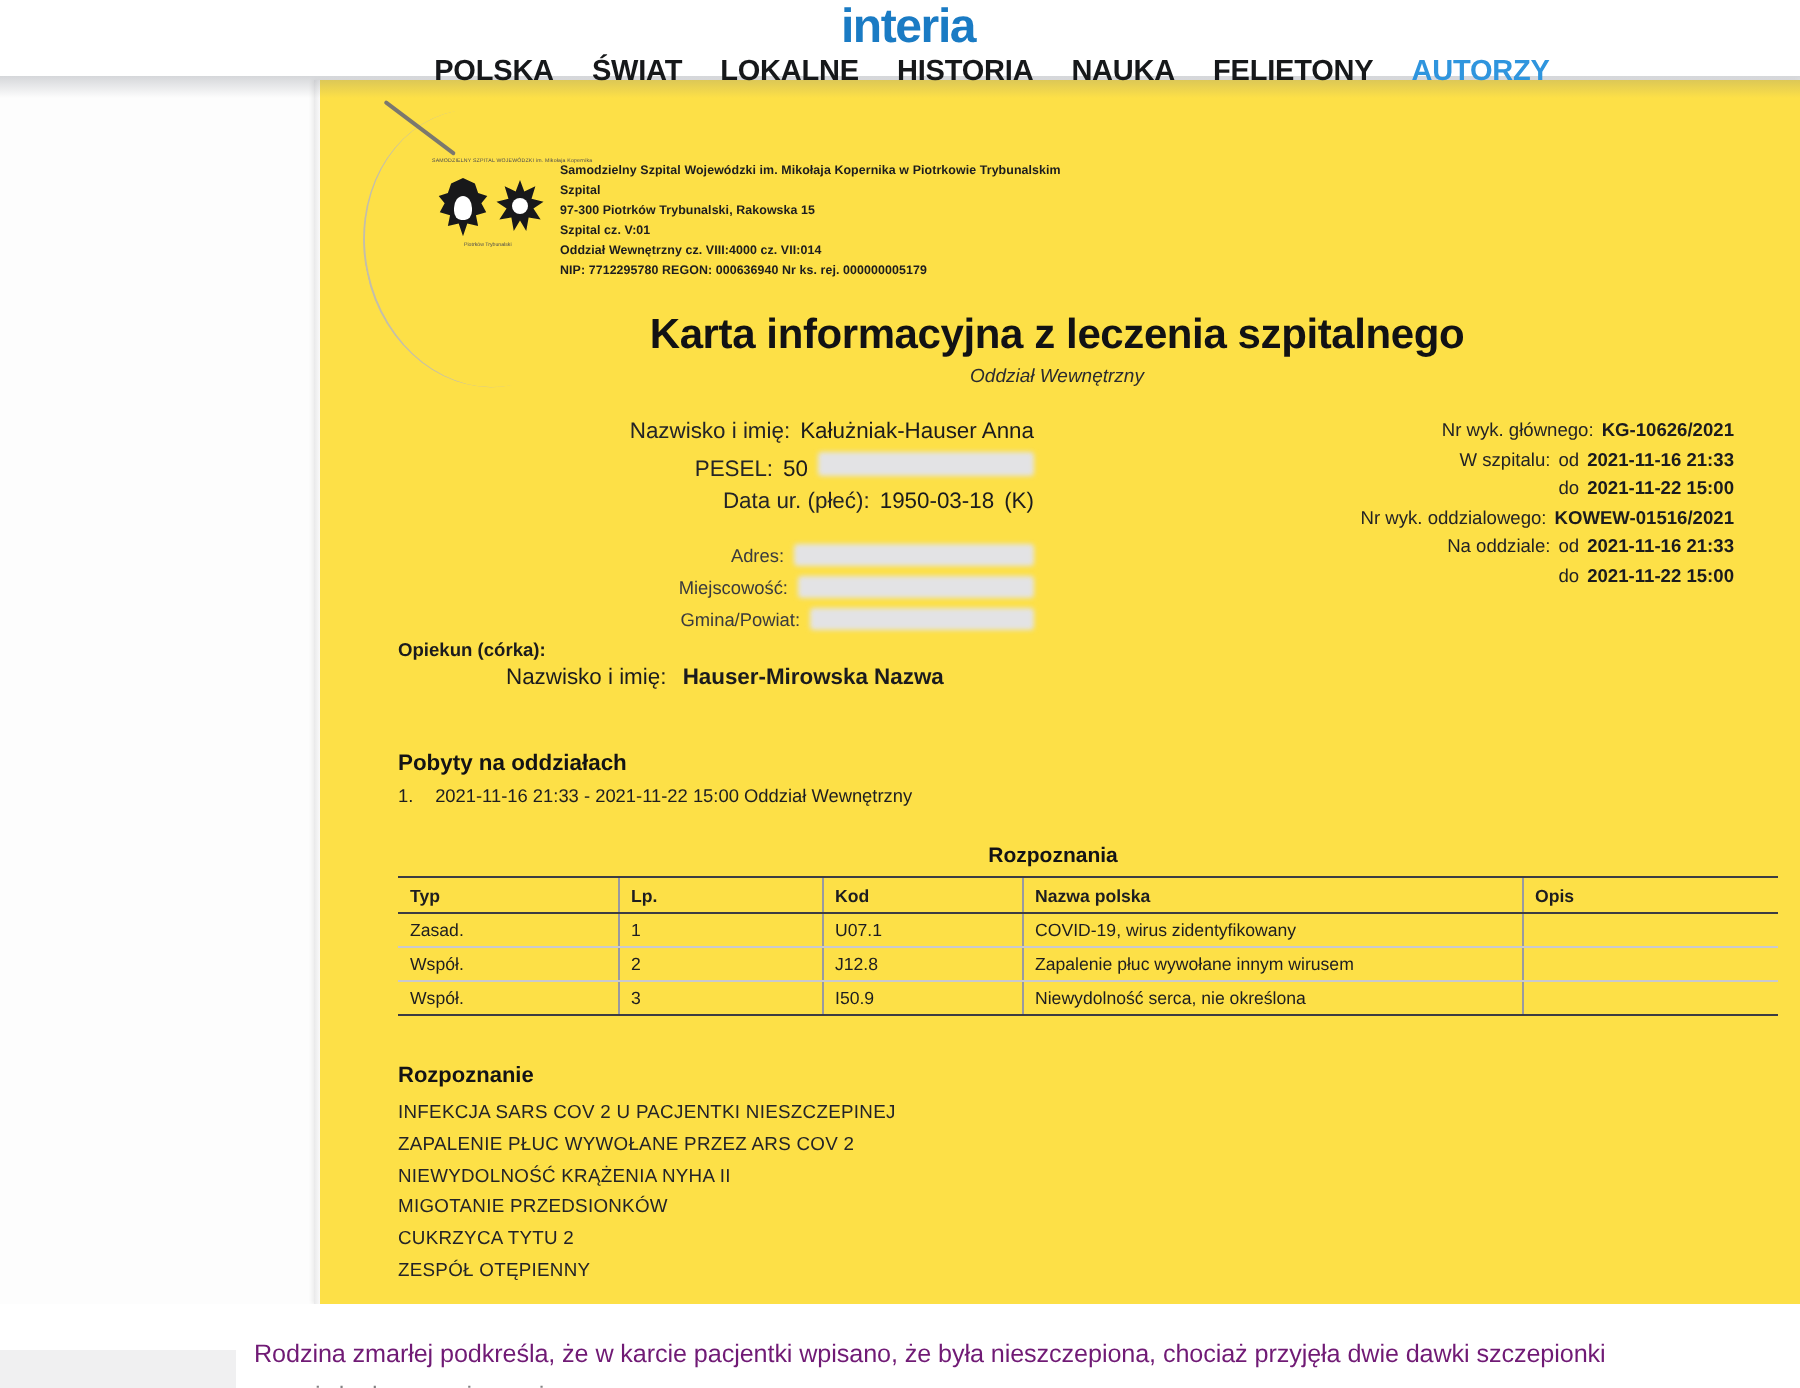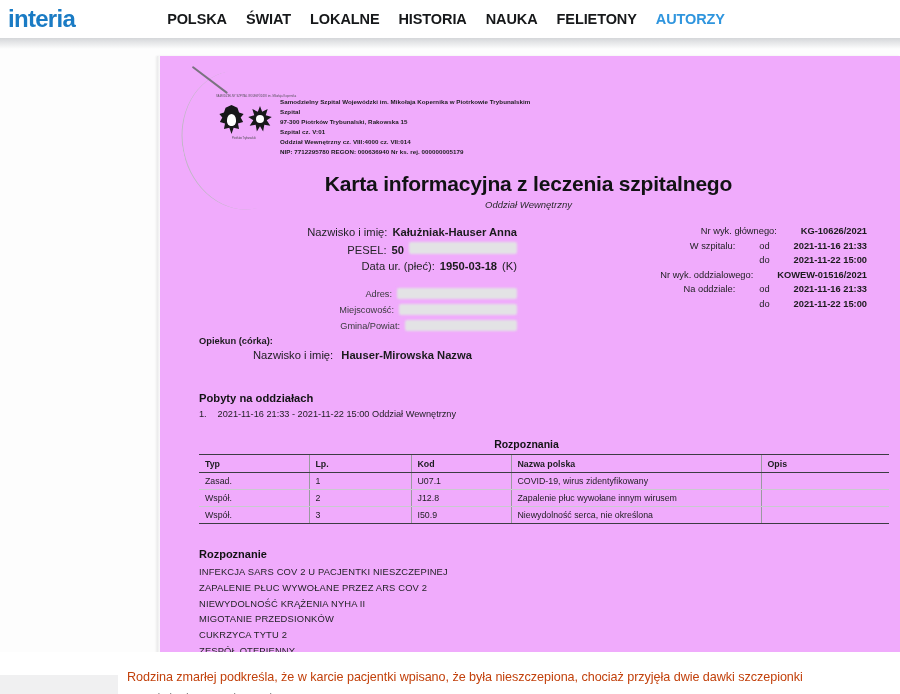--- a/index.html
+++ b/index.html
@@ -13,20 +13,21 @@
 
   
   #site-header {
     position: absolute;
     left: 0; top: 0;
     width: 900px; height: 38px;
     background: #ffffff;
     display: flex;
     align-items: center;
     z-index: 20;
+    flex-direction: column;
   }
   #brand {
     display: flex;
     align-items: baseline;
     margin-left: 8px;
     white-space: nowrap;
   }
   #brand .b1 {
     font-size: 24px;
     font-weight: bold;
@@ -69,23 +70,23 @@
   #page-bg {
     position: absolute;
     left: 0; top: 38px;
     width: 900px; height: 614px;
     background: #fdfdfd;
   }
 
   
   #document {
     position: absolute;
-    left: 157px; top: 56px;
+    left: 157px; top: 40px;
     width: 743px; height: 612px;
-    background: #f0abfc;
+    background: #fde047;
     color: #1b1b1b;
     overflow: hidden;
     box-shadow: -1px 0 2px rgba(0,0,0,0.07);
   }
   #doc-left-edge {
     position: absolute;
     left: 0; top: 0;
     width: 3px; height: 612px;
     background: linear-gradient(to right, #e9e9ea, #fafafa);
   }
@@ -214,21 +215,21 @@
   }
   .id-row {
     display: flex;
     justify-content: flex-end;
     align-items: baseline;
     margin-bottom: 4px;
     white-space: nowrap;
   }
   .id-lbl { color: #242427; }
   .id-val {
-    font-weight: bold;
+    font-weight: normal;
     margin-left: 5px;
     text-align: left;
   }
   .id-val.plain { font-weight: normal; }
 
   #address-left {
     position: absolute;
     left: 0px; top: 232px;
     width: 360px;
     font-size: 9.2px;
@@ -261,21 +262,20 @@
     width: 310px;
     font-size: 9.3px;
     color: #1b1b1d;
   }
   .rr {
     display: flex;
     justify-content: flex-end;
     align-items: center;
     margin-bottom: 4.5px;
     white-space: nowrap;
-    gap: 20px;
   }
   .rr-lbl { color: #222225; }
   .rr-val { font-weight: bold; margin-left: 4px; }
   .rr-pre { margin-left: 4px; color: #222225; }
 
   
   #guardian-label {
     position: absolute;
     left: 42px; top: 280px;
     font-size: 9.3px;
@@ -379,21 +379,21 @@
     width: 900px; height: 42px;
     background: #ffffff;
     overflow: hidden;
   }
   #caption-text {
     position: absolute;
     left: 127px; top: 15px;
     width: 700px;
     font-size: 12.6px;
     line-height: 21px;
-    color: #c2410c;
+    color: #701a75;
     letter-spacing: -0.05px;
   }
   #caption-line2 {
     position: absolute;
     left: 127px; top: 36px;
     width: 700px;
     font-size: 12.6px;
     line-height: 21px;
     color: #1d1d1f;
     letter-spacing: -0.05px;

